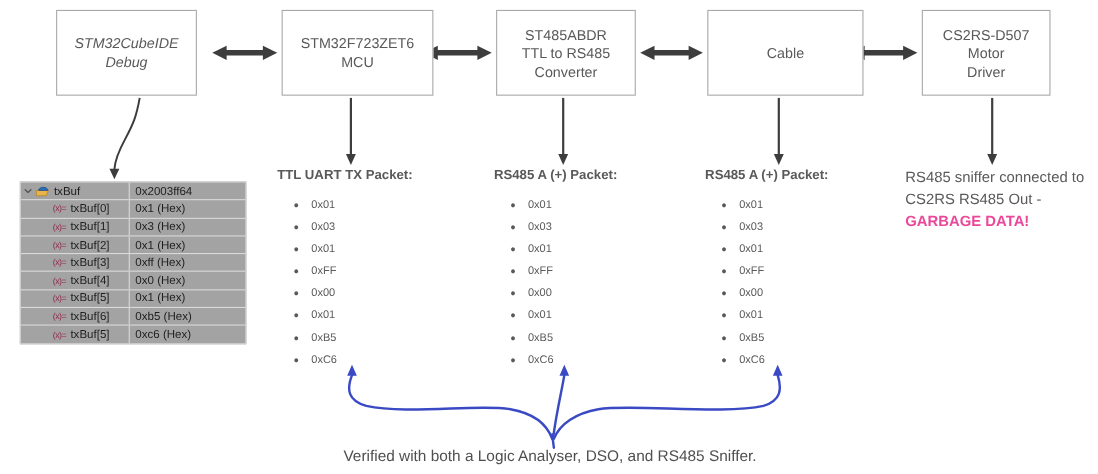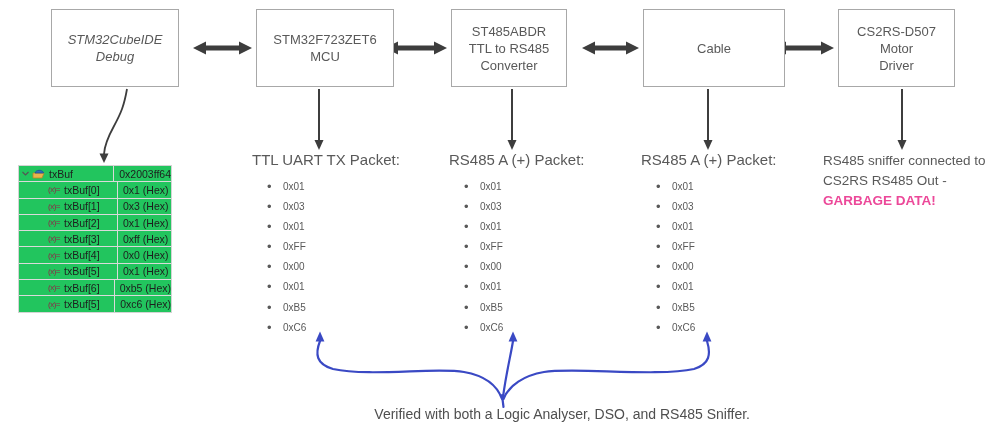--- a/index.html
+++ b/index.html
@@ -12,55 +12,55 @@
   
   .hwbox {
     position:absolute; top:9px; height:78px; background:#ffffff;
     border:1.4px solid #a8a8a8; box-sizing:border-box;
     display:flex; align-items:center; justify-content:center;
     text-align:center; color:#595959; font-size:13px; line-height:17px;
     white-space:pre-line;
   }
   #box-1 { left:51px;  width:128px;font-style:italic; }
   #box-2 { left:256px; width:138px; }
-  #box-3 { left:451px; width:116px; }
+  #box-3 { left:451px; width:127px; }
   #box-4 { left:643px; width:142px; }
   #box-5 { left:838px; width:117px; }
 
   
   .packet { position:absolute; top:151px; color:#595959; }
   #packet-1 { left:252px; }
   #packet-2 { left:449px; }
   #packet-3 { left:641px; }
-  .packet-title { font-size:15px; line-height:17px; font-weight:400; }
+  .packet-title { font-size:12px; line-height:17px; font-weight:700; }
   .packet ul { list-style:none; margin:9px 0 0 0; padding:0; }
   .packet li {
     position:relative; font-size:10px; line-height:20.1px; padding-left:31px;
   }
   .packet li::before {
     content:"\2022"; position:absolute; left:15px; top:0; font-size:13px; color:#595959;
   }
 
   
   .sniffer-note {
     position:absolute; left:823px; top:151px; width:177px;
     font-size:13.5px; line-height:20px; color:#595959;
   }
   .garbage { color:#ec4899; font-weight:700; }
 
   
   .footer-note {
-    position:absolute; left:250px; top:406px; width:500px; text-align:right;
+    position:absolute; left:250px; top:406px; width:500px; text-align:center;
     font-size:14px; color:#4f4f4f;
   }
 
   
   .dbg-table {
-    position:absolute; left:18px; top:165px; width:154px;
-    border:1px solid #d4d4d4; box-sizing:border-box; background:#22c55e;
+    position:absolute; left:18px; top:165px; width:206px;
+    border:1px solid #d4d4d4; box-sizing:border-box; background:#a3a3a3;
     font-size:10.5px; color:#1e1e1e;
   }
   .trow { display:flex; height:15.3px; border-bottom:1px solid #dadada; align-items:stretch; }
   .trow:last-child { border-bottom:none; }
   .tname {
     width:99px; border-right:1px solid #dadada; display:flex; align-items:center;
     padding-left:3px; box-sizing:border-box; white-space:nowrap; overflow:hidden;
   }
   .tname.child { padding-left:29px; }
   .tval { flex:1; display:flex; align-items:center; padding-left:5px; white-space:nowrap; }

